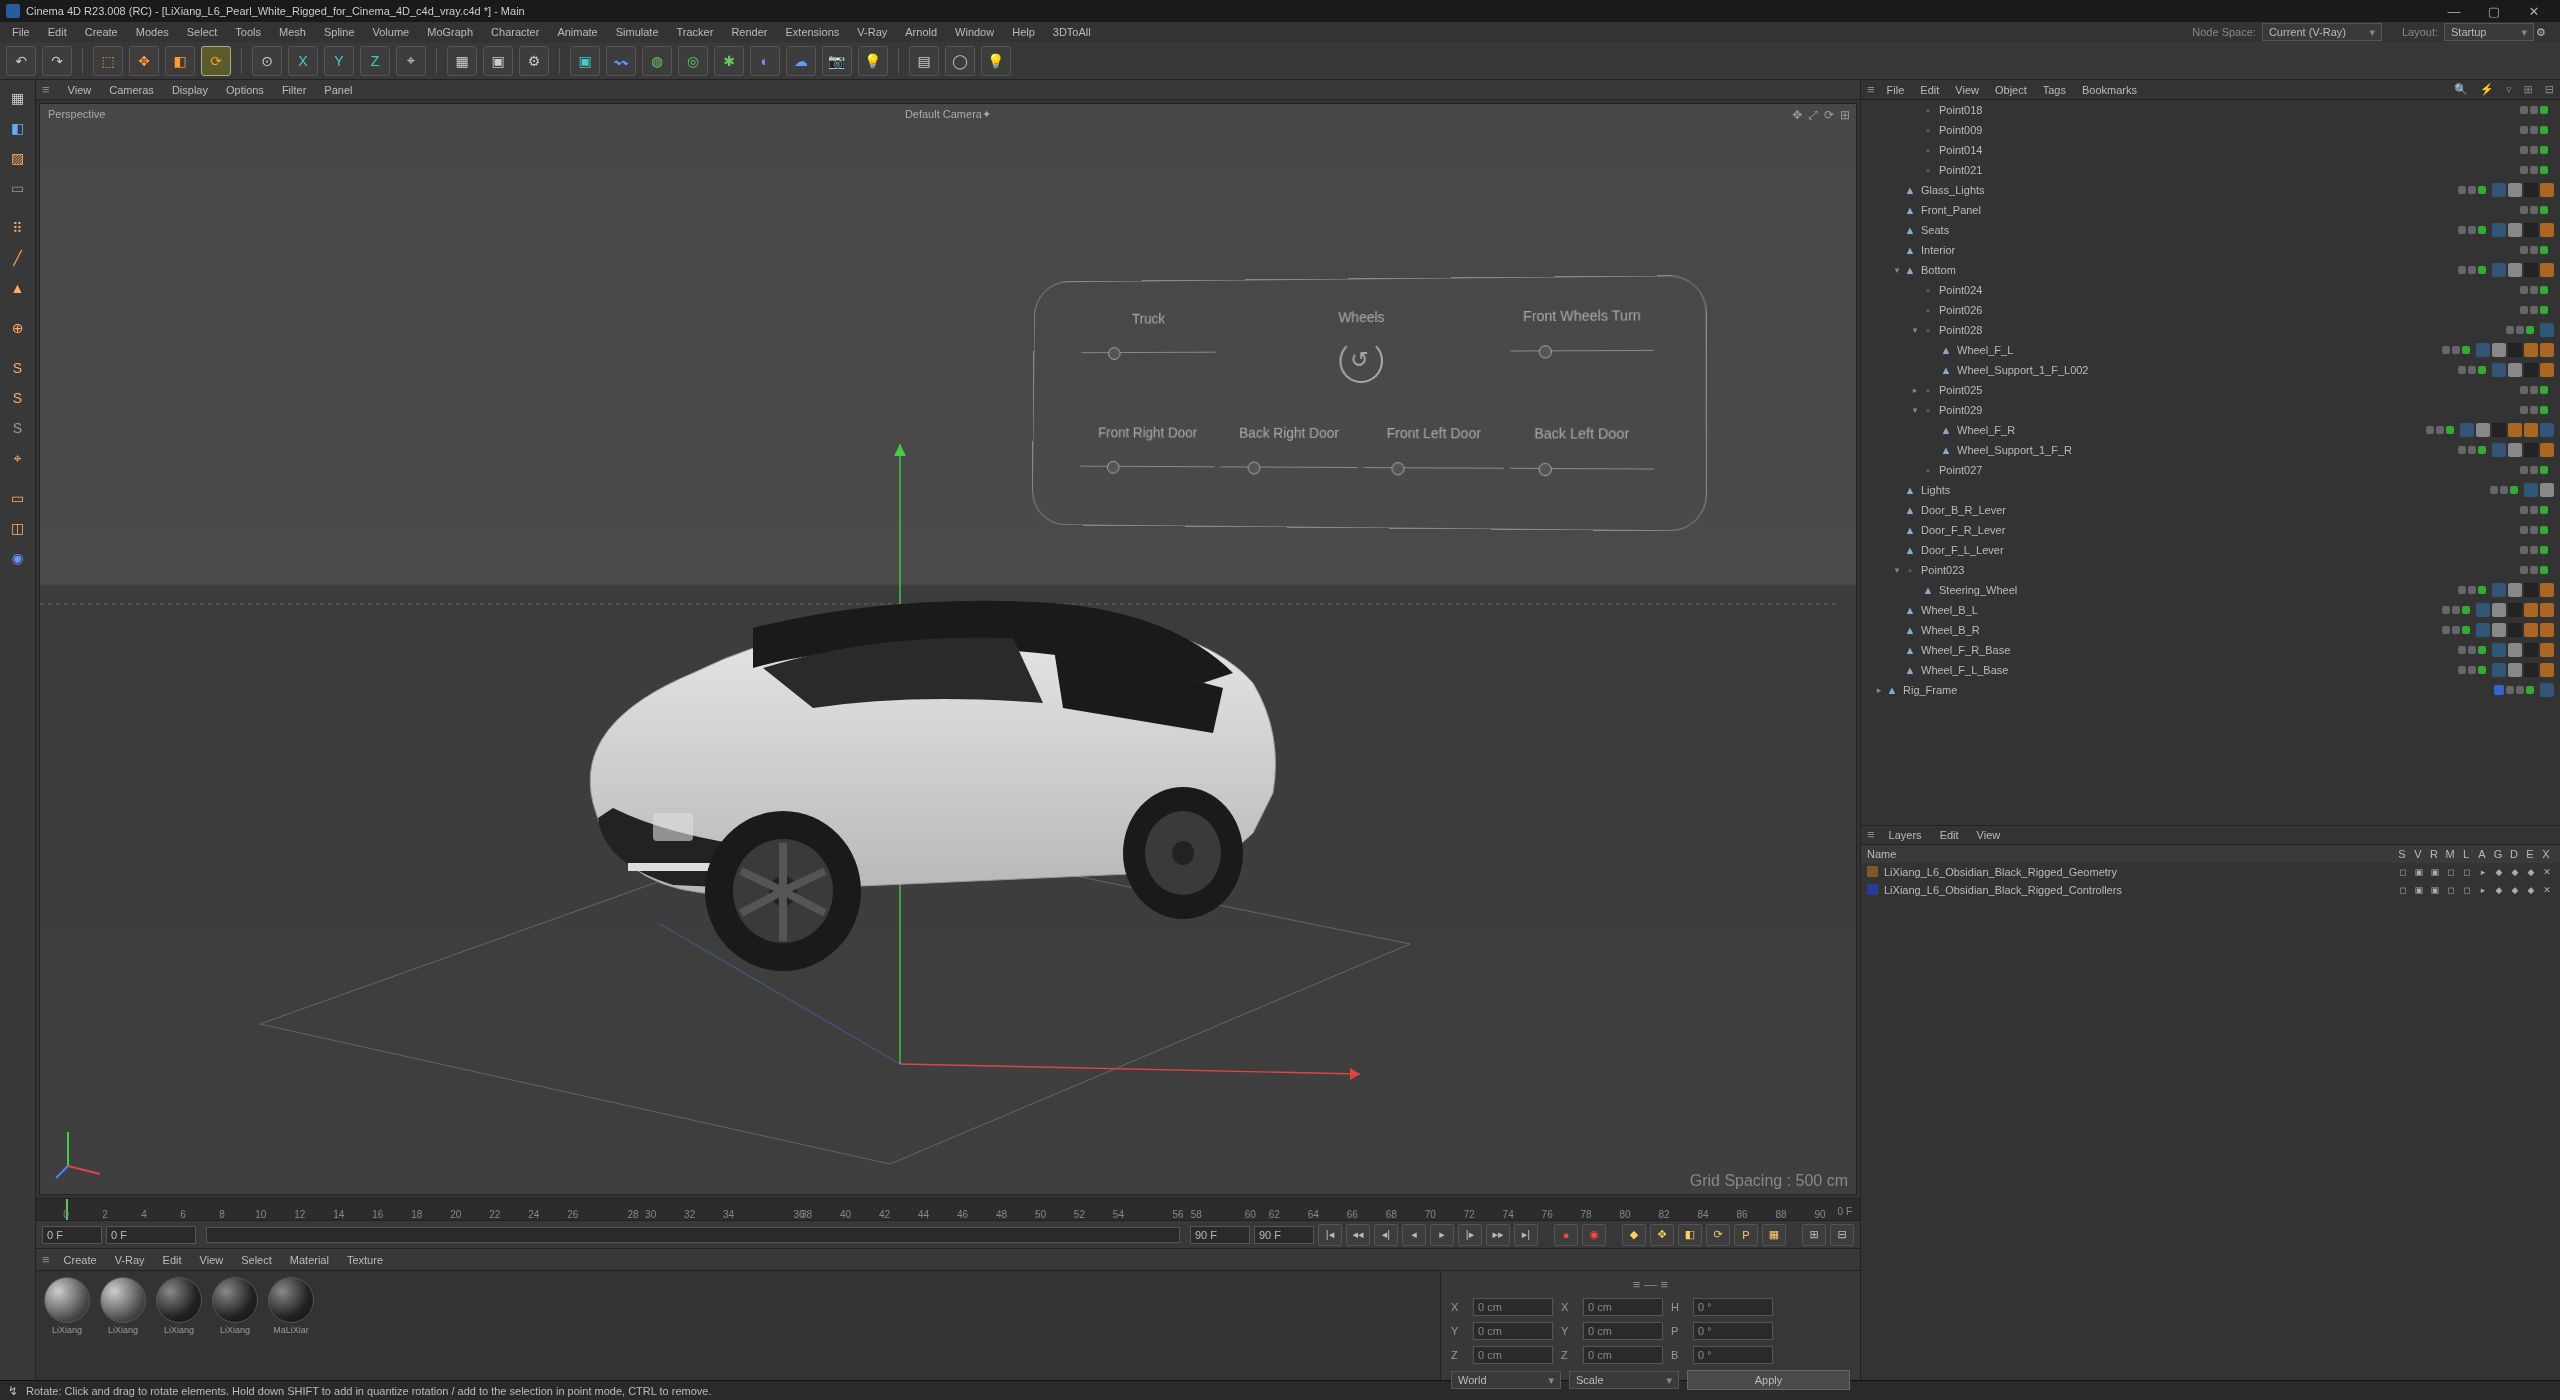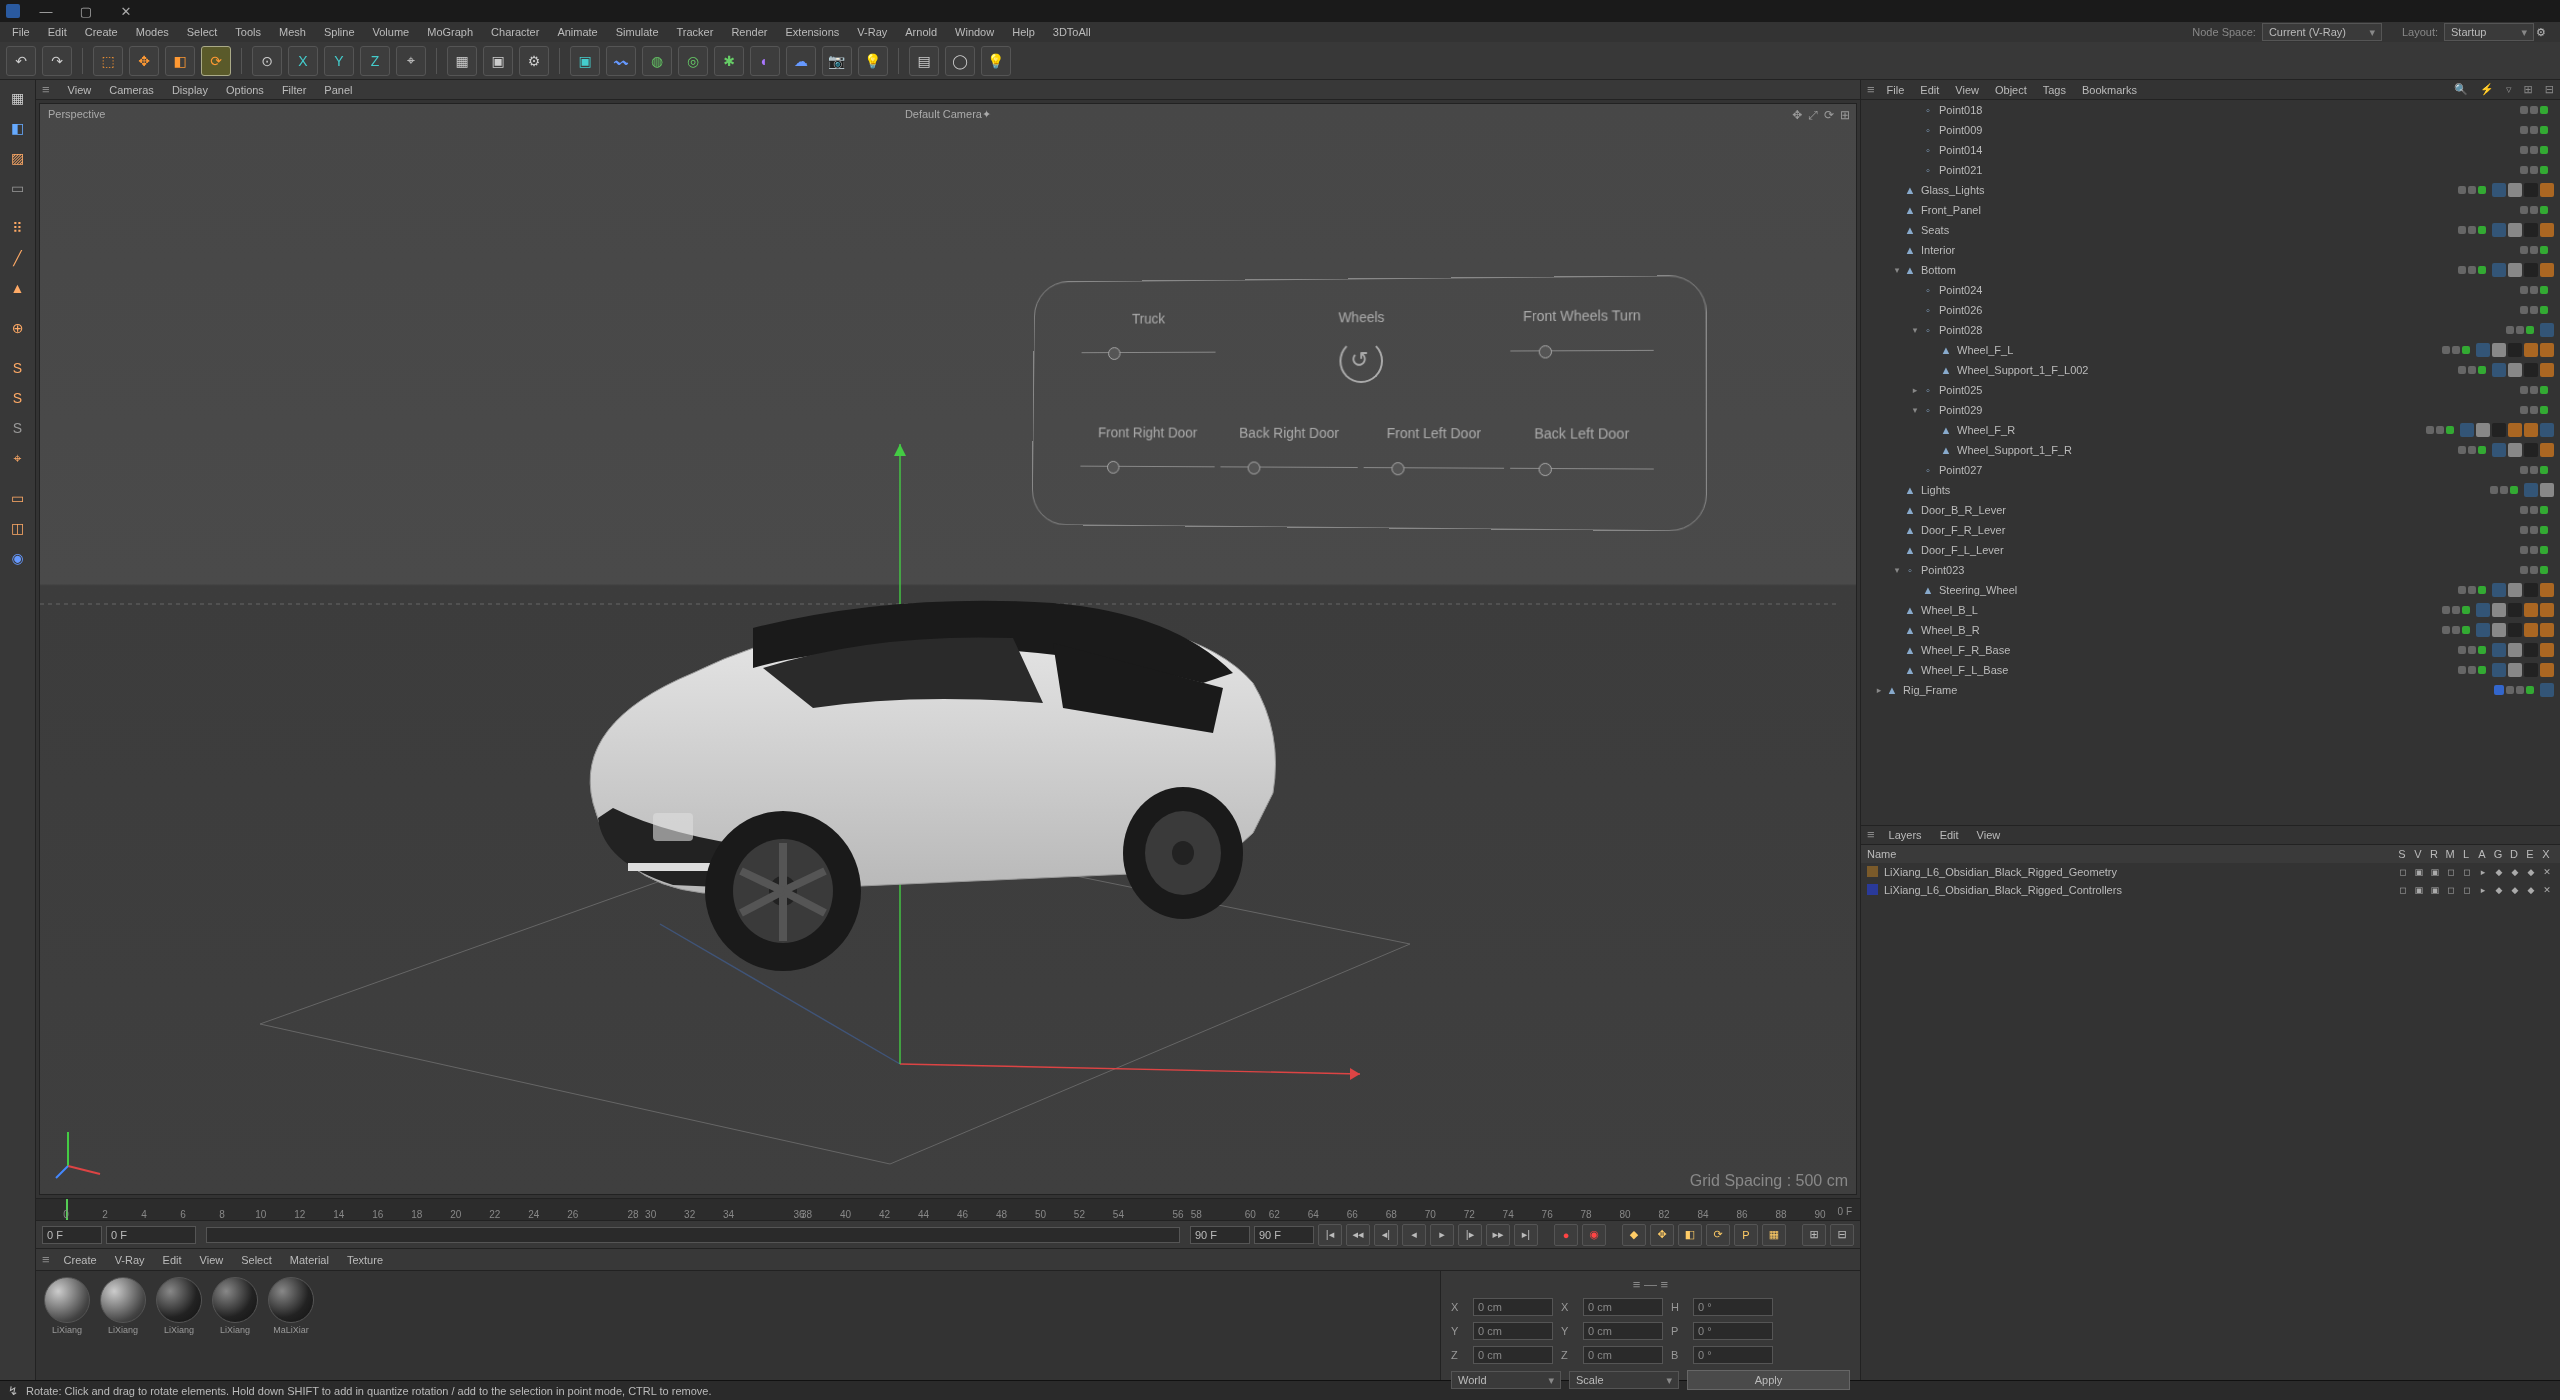--- a/index.html
+++ b/index.html
@@ -116,20 +116,21 @@
 
 @media (min-width: 100px) {
   
 }
 </style>
 </head>
 <body>
 
 <div class="titlebar">
   <div class="logo"></div>
+  <div class="title">Cinema 4D R23.008 (RC) - [LiXiang_L6_Pearl_White_Rigged_for_Cinema_4D_c4d_vray.c4d *] - Main</div>
   <div class="winbtn">—</div>
   <div class="winbtn">▢</div>
   <div class="winbtn">✕</div>
 </div>
 
 <div class="menubar" id="main-menu">
 
   <div class="mi">File</div>
     <div class="mi">Edit</div>
     <div class="mi">Create</div>

